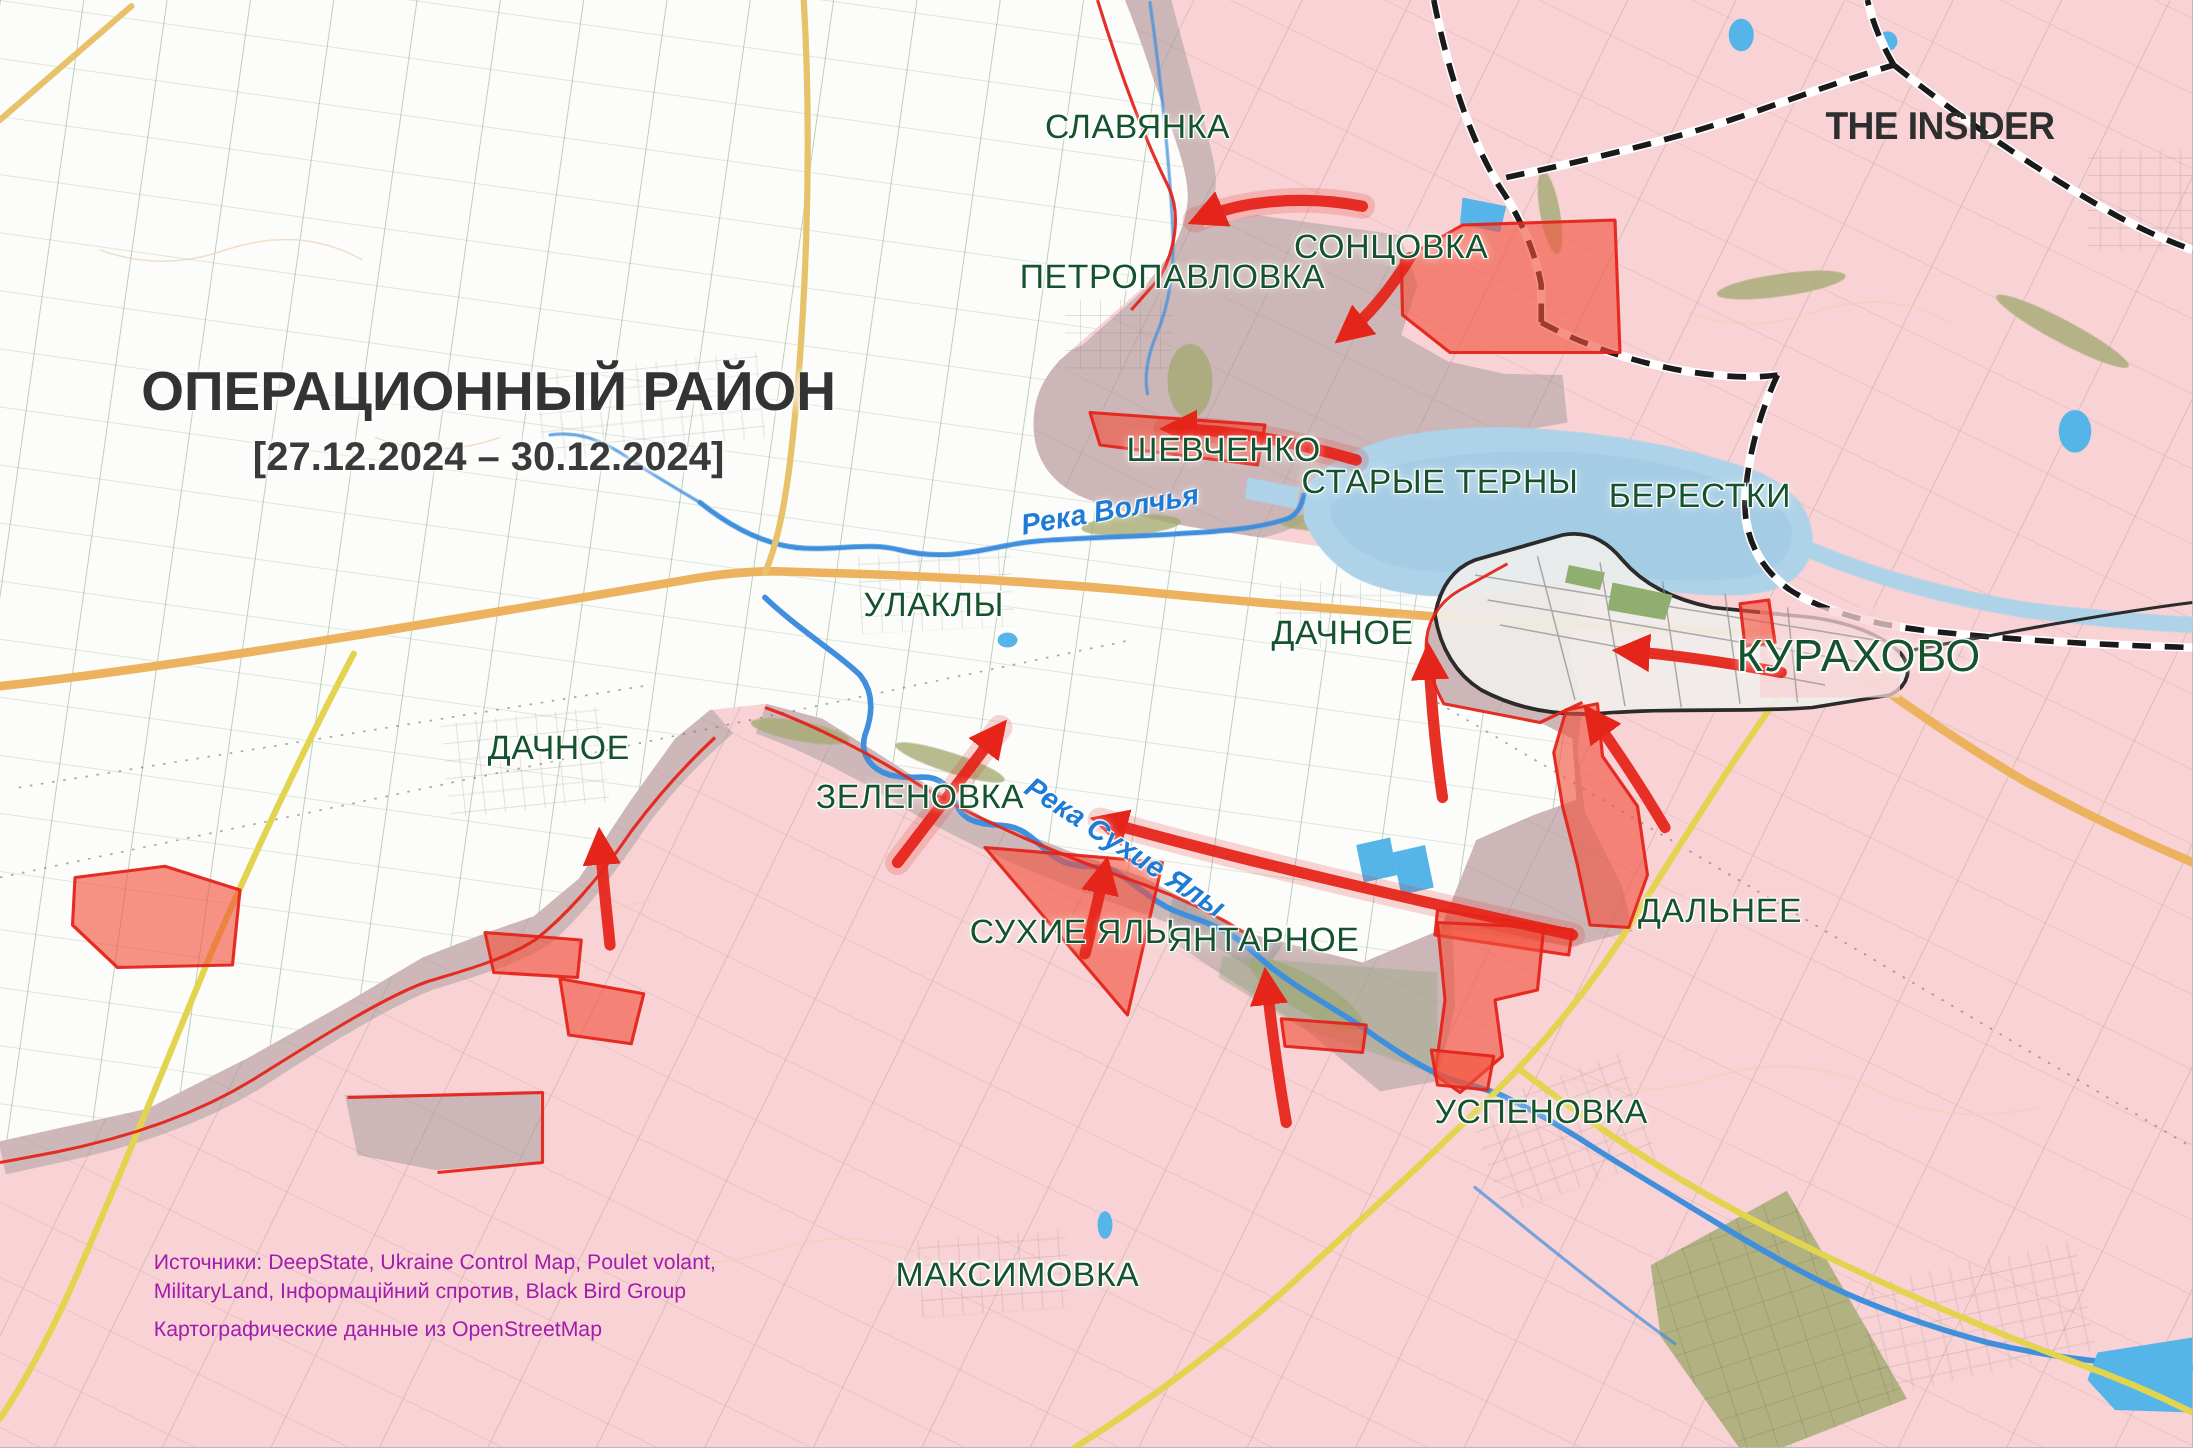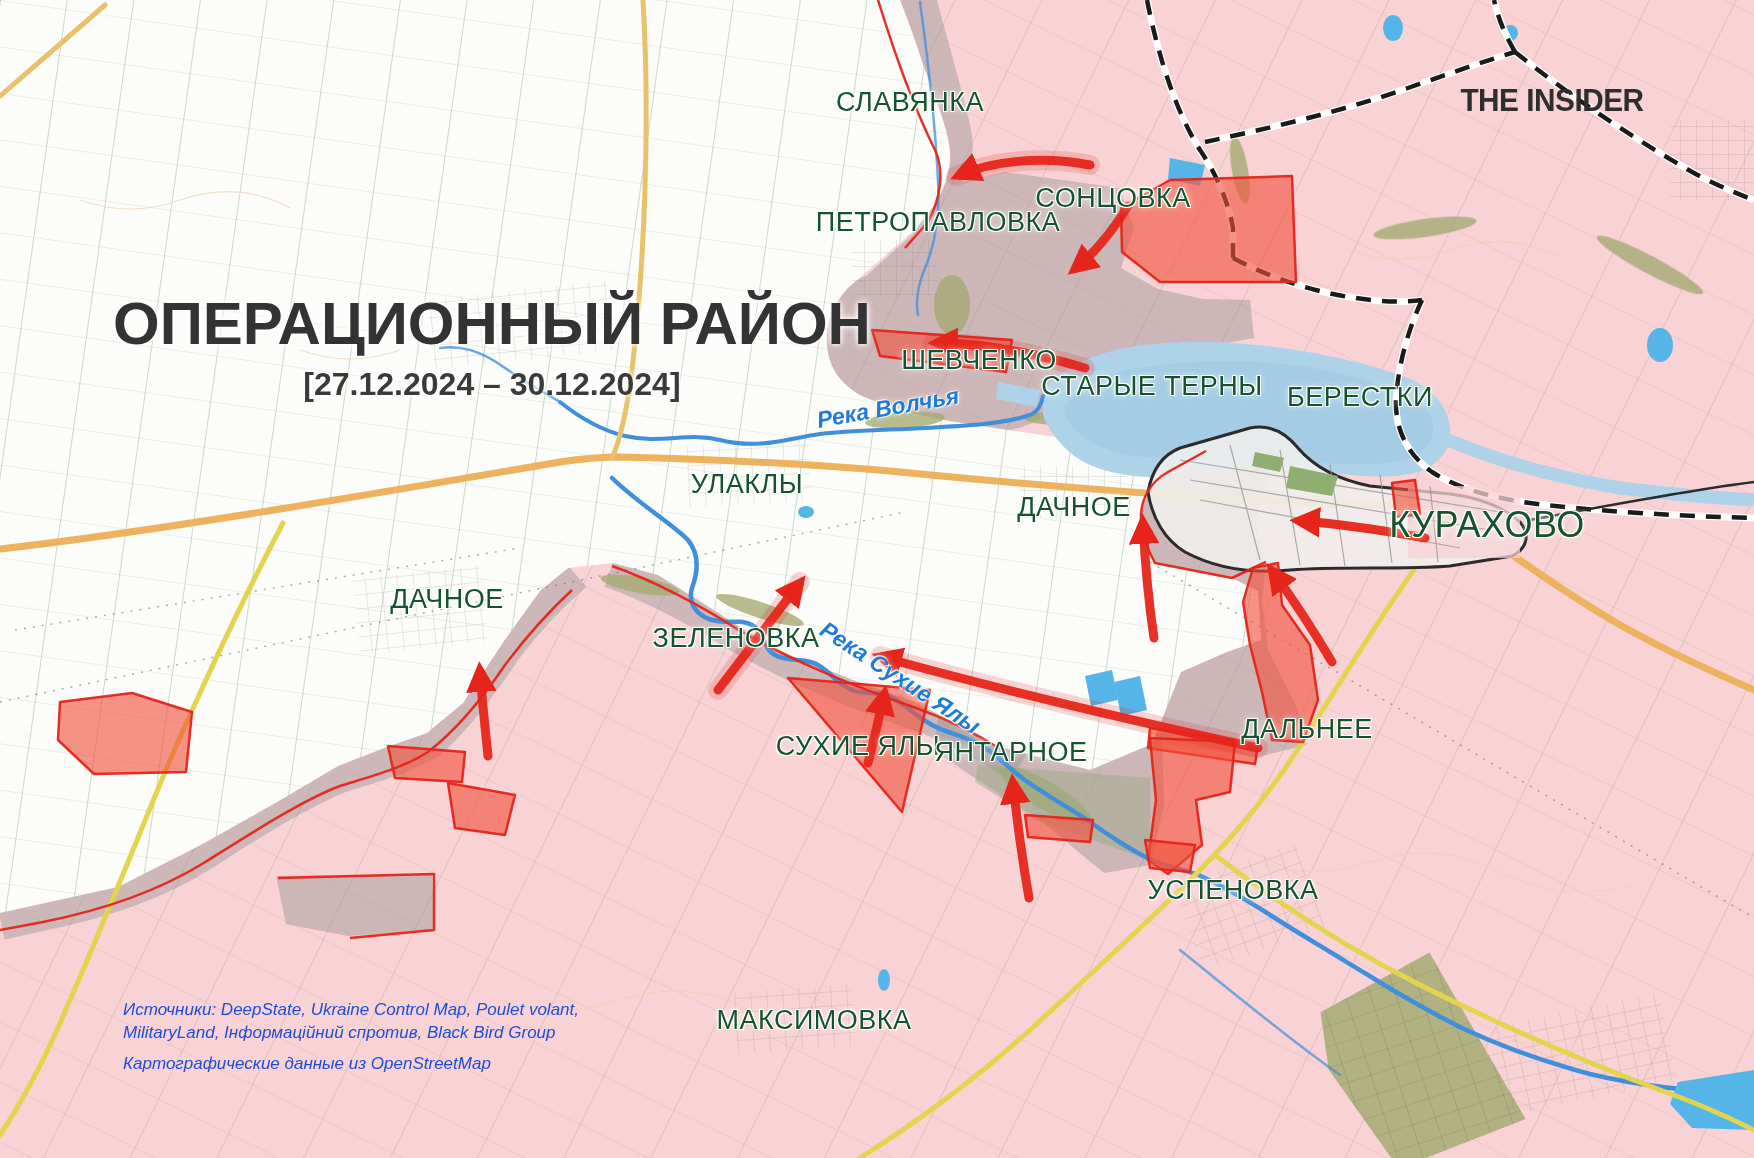--- a/index.html
+++ b/index.html
@@ -11,27 +11,27 @@
         font-weight:normal;font-size:27px;color:#14532d;letter-spacing:.5px;
         text-shadow:-1px -1px 0 #fff,1px -1px 0 #fff,-1px 1px 0 #fff,1px 1px 0 #fff,0 0 7px #fff;}
   .plbl.big{font-size:36px;}
   .rlbl{position:absolute;white-space:nowrap;font-style:italic;font-weight:bold;
         font-size:23px;color:#1f7cd6;
         text-shadow:-1px -1px 0 rgba(255,255,255,.85),1px 1px 0 rgba(255,255,255,.85),0 0 6px rgba(255,255,255,.9);}
   
   #title-block{position:absolute;left:113px;top:283px;}
   #title-red{font-weight:bold;font-size:46px;color:#f0392e;letter-spacing:1px;
              text-shadow:0 0 8px #fff,0 0 4px #fff;}
-  #title-dark{font-weight:bold;font-size:60px;color:#333;letter-spacing:0px;margin-top:6px;
+  #title-dark{font-weight:bold;font-size:44px;color:#333;letter-spacing:0px;margin-top:6px;
               text-shadow:0 0 8px #fff,0 0 4px #fff;}
   #title-date{font-weight:bold;font-size:32px;color:#3a3a3a;margin-top:8px;
               text-shadow:0 0 8px #fff,0 0 4px #fff;text-align:center;}
   #logo{position:absolute;left:1552px;top:101px;transform:translate(-50%,-50%) scaleX(.96);
         font-weight:bold;font-size:31px;color:#2e2e2e;letter-spacing:-.5px;white-space:nowrap;}
-  #sources{position:absolute;left:123px;top:998px;font-size:17px;color:#1d4ed8;line-height:23px;font-style:italic;}
+  #sources{position:absolute;left:123px;top:998px;font-size:17px;color:#a21caf;line-height:23px;}
   #sources .l3{margin-top:8px;}
 </style>
 </head>
 <body>
 
 <div id="stage">
 
 <svg width="1754" height="1158" viewBox="0 0 1754 1158">
   <defs>
     <marker id="ah" viewBox="0 0 10 10" refX="6.5" refY="5" markerWidth="3.4" markerHeight="3.4" orient="auto-start-reverse">
@@ -246,21 +246,21 @@
 <div class="plbl" style="left:979px;top:360px">ШЕВЧЕНКО</div>
 <div class="plbl" style="left:1152px;top:386px">СТАРЫЕ ТЕРНЫ</div>
 <div class="plbl" style="left:1360px;top:397px">БЕРЕСТКИ</div>
 <div class="plbl" style="left:747px;top:484px">УЛАКЛЫ</div>
 <div class="plbl" style="left:1074px;top:507px">ДАЧНОЕ</div>
 <div class="plbl big" style="left:1487px;top:525px">КУРАХОВО</div>
 <div class="plbl" style="left:447px;top:599px">ДАЧНОЕ</div>
 <div class="plbl" style="left:736px;top:638px">ЗЕЛЕНОВКА</div>
 <div class="plbl" style="left:858px;top:746px">СУХИЕ ЯЛЫ</div>
 <div class="plbl" style="left:1011px;top:752px">ЯНТАРНОЕ</div>
-<div class="plbl" style="left:1307px;top:729px">ДАЛЬНЕЕ</div>
+<div class="plbl" style="left:1376px;top:729px">ДАЛЬНЕЕ</div>
 <div class="plbl" style="left:1233px;top:890px">УСПЕНОВКА</div>
 <div class="plbl" style="left:814px;top:1020px">МАКСИМОВКА</div>
 
 <div class="rlbl" style="left:888px;top:408px;transform:translate(-50%,-50%) rotate(-10deg)">Река Волчья</div>
 <div class="rlbl" style="left:900px;top:678px;transform:translate(-50%,-50%) rotate(33deg)">Река Сухие Ялы</div>
 
 <div id="sources">
   <div class="l1">Источники: DeepState, Ukraine Control Map, Poulet volant,</div>
   <div class="l2">MilitaryLand, Інформаційний спротив, Black Bird Group</div>
   <div class="l3">Картографические данные из OpenStreetMap</div>

